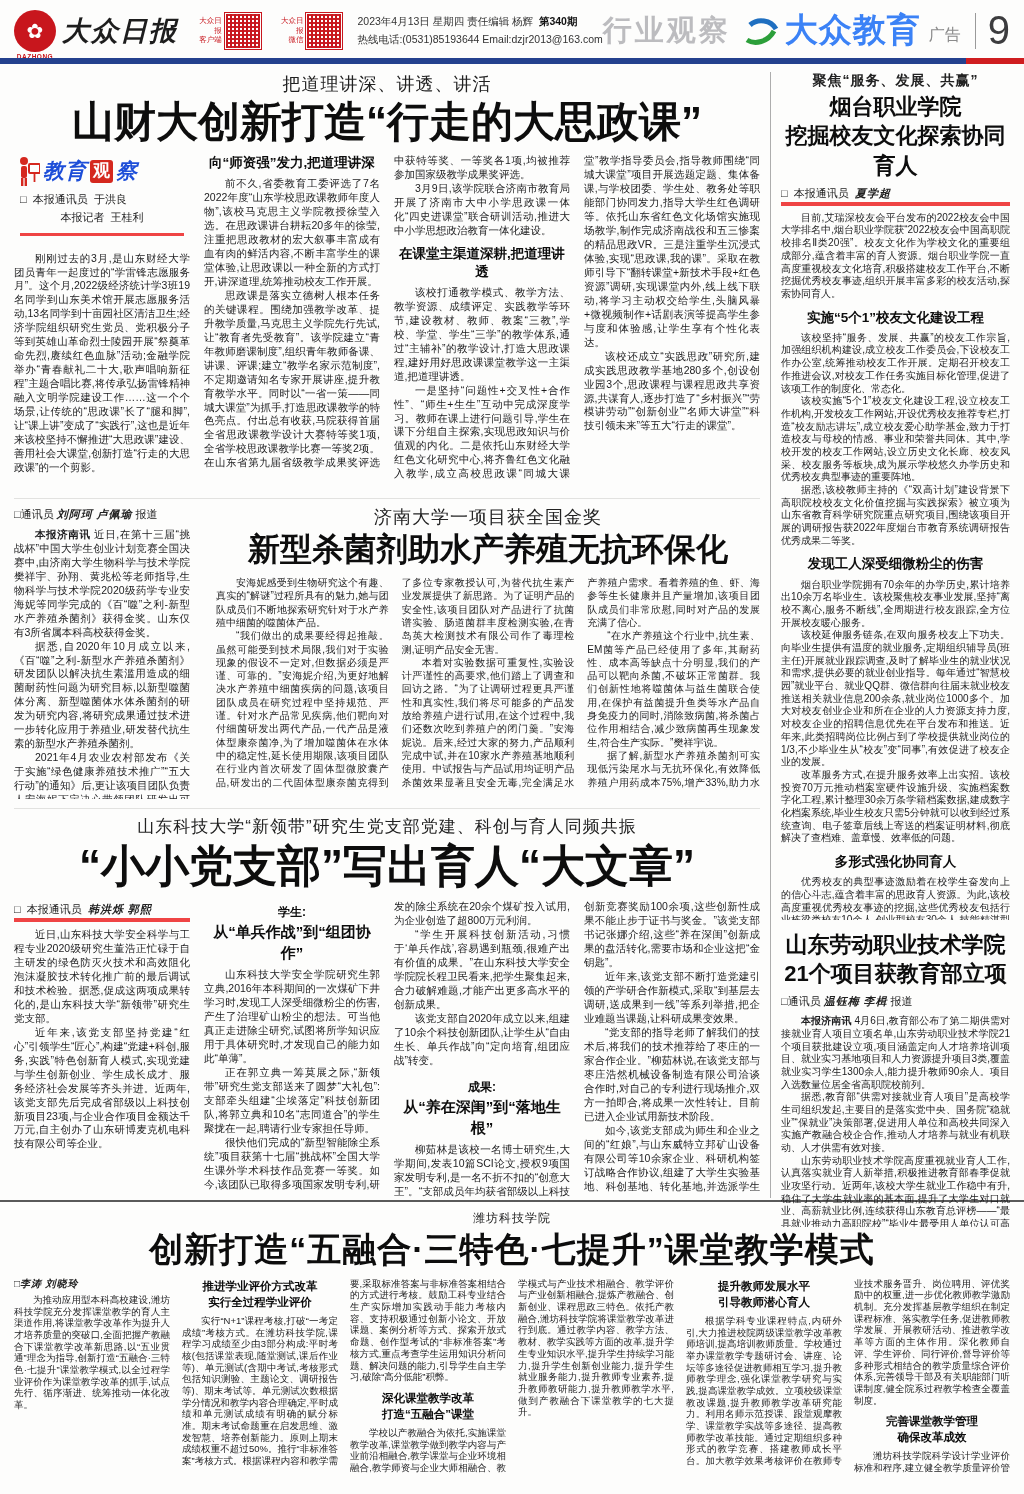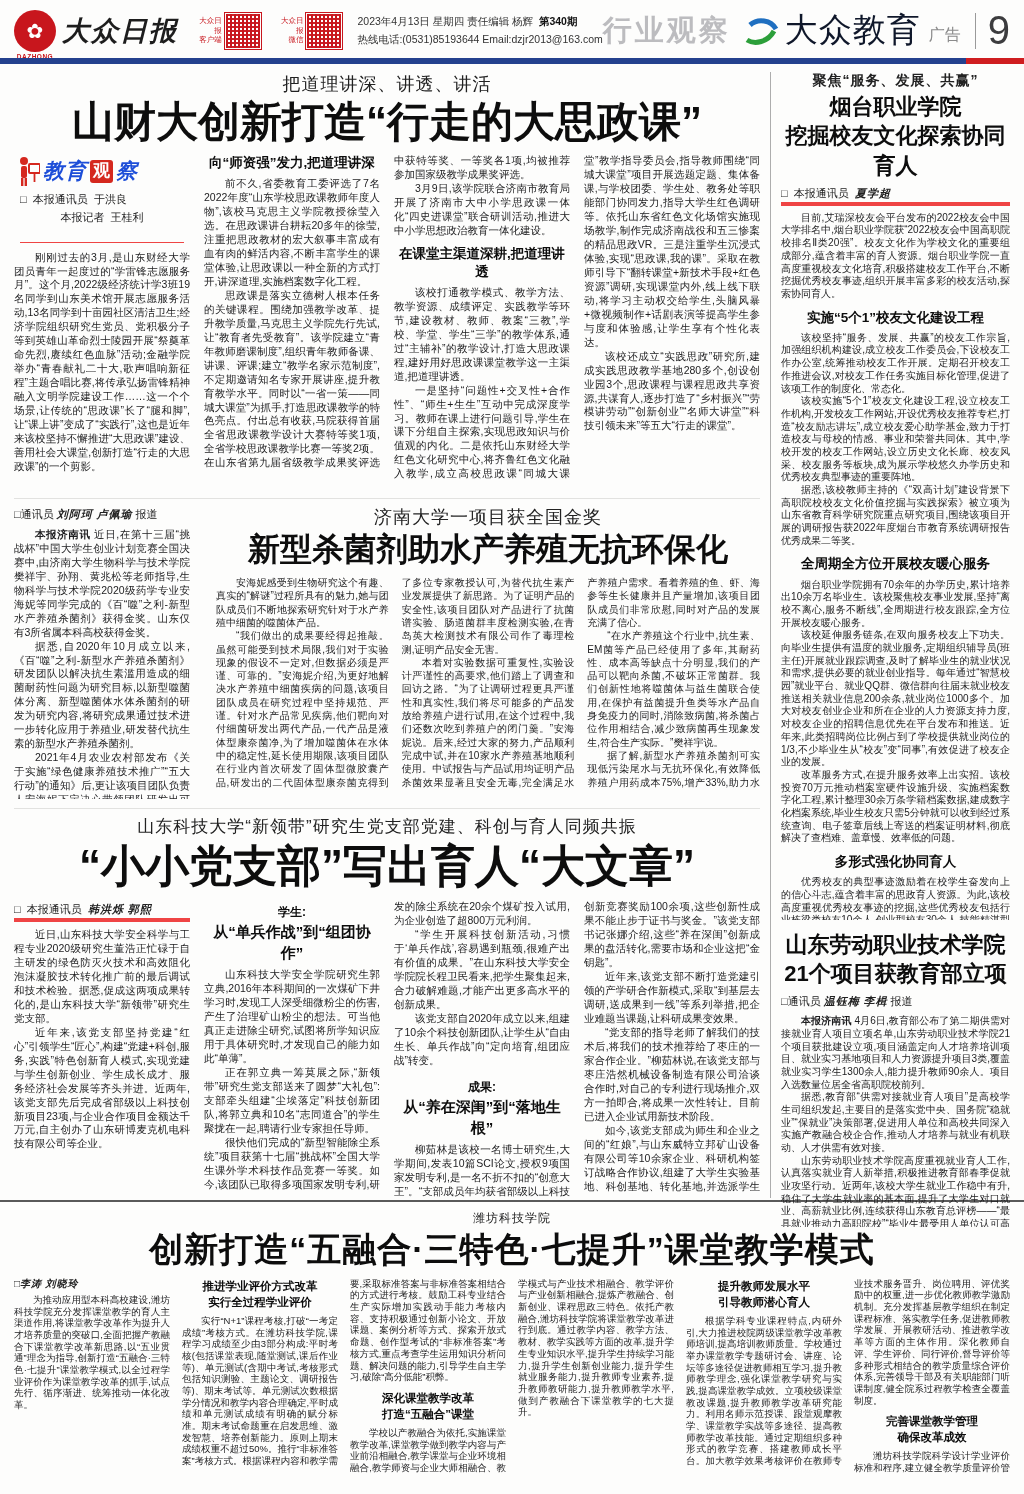--- a/index.html
+++ b/index.html
@@ -22,21 +22,21 @@
   .qr { width:34px; height:34px; flex:0 0 auto;
      background:
        repeating-linear-gradient(0deg,rgba(200,22,29,.95) 0 2px,transparent 2px 4px),
        repeating-linear-gradient(90deg,#c8161d 0 2px,#fff 2px 4px);
      outline:1px solid #c8161d; outline-offset:1px; }
   .mh-center { margin-left:16px; font-size:10.5px; color:#333; line-height:1.7; white-space:nowrap;}
   .mh-center b { font-weight:bold; color:#111; }
   .mh-right { margin-left:auto; display:flex; align-items:center; white-space:nowrap; }
   .sec-gray { font-size:29px; font-weight:700; color:#bcbcbf; letter-spacing:3px; margin-right:6px;}
   .swoosh { margin:0 4px; }
-  .sec-black { font-size:33px; font-weight:400; color:#0f172a; letter-spacing:1px; }
+  .sec-black { font-size:33px; font-weight:700; color:#3b82f6; letter-spacing:1px; }
   .ad-label { font-size:16px; color:#8b8b8b; margin:10px 10px 0 8px; }
   .mh-vline { width:1px; height:36px; background:#9a9a9a; margin:0 12px 0 4px; }
   .page-number { font-size:40px; color:#3c3c3e; font-weight:400; }
   .rule-bar { height:6px; background:#24418e; position:relative; }
   .bar-red { position:absolute; right:0; top:0; height:100%; width:58px; background:#cf1d20; }
 
   
   .mainwrap { display:flex; padding:8px 14px 0; gap:10px; height:1134px; }
   .left-region { width:746px; flex:0 0 auto; }
   .v-divider { width:1px; background:#adadad; flex:0 0 auto; }
@@ -47,21 +47,21 @@
   .kicker { text-align:center; font-size:18px; color:#222; letter-spacing:1px; }
   h1,h2,h3 { font-weight:900; color:#0d0d0d; }
   .headline-xl { text-align:center; font-size:42px; letter-spacing:0px; line-height:1.15; margin:2px 0 8px; }
   .headline-lg { text-align:center; font-size:44px; line-height:1.1; margin:4px 0 10px; }
   .headline-md { text-align:center; font-size:32px; line-height:1.15; margin:2px 0 8px; }
   .headline-sb { text-align:center; font-size:22px; line-height:1.35; white-space:pre-line; margin:2px 0 6px;}
   .headline-bottom { text-align:center; font-size:34px; line-height:1.2; margin:2px 0 8px; letter-spacing:1px;}
   .byline { font-size:11px; color:#222; margin:2px 0 6px; }
   .byline .by-name { font-family:"Liberation Serif","DejaVu Serif",serif; font-style:italic; font-weight:700; letter-spacing:1px; }
   .byline.ruled { border-bottom:4px solid #ef4444; padding-bottom:1px; }
-  .byline-2l { font-size:11px; margin:4px 6px 8px; border-bottom:1px solid #ef4444; padding-bottom:17px; break-inside:avoid;}
+  .byline-2l { font-size:11px; margin:4px 6px 16px; border-bottom:3px solid #ef4444; padding-bottom:8px; break-inside:avoid;}
   .byline-2l .l2 { text-align:center; margin-top:3px; }
   .fi-p { text-indent:2em; text-align:justify; }
   .fi-p b { font-weight:bold; }
   .fi-h { text-align:center; font-size:13.5px; font-weight:900; margin:7px 0 5px; break-inside:avoid; break-after:avoid;}
   .fi-h2 { text-align:center; font-size:13px; font-weight:900; white-space:pre-line; line-height:1.4; margin:7px 0 5px; break-inside:avoid; break-after:avoid;}
 
   
   .a1-body { height:336px; column-count:4; column-gap:14px; column-fill:auto; overflow:hidden;
      font-size:10.5px; line-height:1.33; margin-top:4px;}
   .edu-logo { display:flex; align-items:center; gap:3px; margin:2px 4px 6px; break-inside:avoid; }
@@ -161,21 +161,21 @@
           <span class="edu-t1">教育</span>
           <span class="edu-t2">观</span>
           <span class="edu-t3">察</span>
         </div>
         <div class="byline-2l">
           <div><span>□</span>&nbsp;&nbsp;<span>本报通讯员</span>&nbsp;&nbsp;<span class="by-name byline" style="border:none;margin:0">于洪良</span></div>
           <div class="l2"><span>本报记者</span>&nbsp;&nbsp;<span class="by-name byline" style="border:none;margin:0">王桂利</span></div>
         </div>
       <p class="fi-p">刚刚过去的3月,是山东财经大学团员青年一起度过的“学雷锋志愿服务月”。这个月,2022级经济统计学3班19名同学到山东美术馆开展志愿服务活动,13名同学到十亩园社区清洁卫生;经济学院组织研究生党员、党积极分子等到英雄山革命烈士陵园开展“祭奠革命先烈,赓续红色血脉”活动;金融学院举办“青春献礼二十大,歌声唱响新征程”主题合唱比赛,将传承弘扬雷锋精神融入文明学院建设工作……这一个个场景,让传统的“思政课”长了“腿和脚”,让“课上讲”变成了“实践行”,这也是近年来该校坚持不懈推进“大思政课”建设、善用社会大课堂,创新打造“行走的大思政课”的一个剪影。</p>
           <h3 class="fi-h">向“师资强”发力,把道理讲深</h3>
-          <p class="fi-p">前不久,省委教育工委评选了7名2022年度“山东学校思政课教师年度人物”,该校马克思主义学院教授徐莹入选。在思政课讲台耕耘20多年的徐莹,注重把思政教材的宏大叙事丰富成有血有肉的鲜活内容,不断丰富学生的课堂体验,让思政课以一种全新的方式打开,讲深道理,实施档案数字化工程。</p>
+          <p class="fi-p">前不久,省委教育工委评选了7名2022年度“山东学校思政课教师年度人物”,该校马克思主义学院教授徐莹入选。在思政课讲台耕耘20多年的徐莹,注重把思政教材的宏大叙事丰富成有血有肉的鲜活内容,不断丰富学生的课堂体验,让思政课以一种全新的方式打开,讲深道理,统筹推动校友工作开展。</p>
           <p class="fi-p">思政课是落实立德树人根本任务的关键课程。围绕加强教学改革、提升教学质量,马克思主义学院先行先试,让“教育者先受教育”。该学院建立“青年教师磨课制度”,组织青年教师备课、讲课、评课;建立“教学名家示范制度”,不定期邀请知名专家开展讲座,提升教育教学水平。同时以“一省一策——同城大课堂”为抓手,打造思政课教学的特色亮点。付出总有收获,马院获得首届全省思政课教学设计大赛特等奖1项,全省学校思政课教学比赛一等奖2项。在山东省第九届省级教学成果奖评选中获特等奖、一等奖各1项,均被推荐参加国家级教学成果奖评选。</p>
           <p class="fi-p">3月9日,该学院联合济南市教育局开展了济南市大中小学思政课一体化“四史进课堂”联合研训活动,推进大中小学思想政治教育一体化建设。</p>
           <h3 class="fi-h">在课堂主渠道深耕,把道理讲透</h3>
           <p class="fi-p">该校打通教学模式、教学方法、教学资源、成绩评定、实践教学等环节,建设教材、教师、教案“三教”,学校、学堂、学生“三学”的教学体系,通过“主辅补”的教学设计,打造大思政课程,建好用好思政课课堂教学这一主渠道,把道理讲透。</p>
           <p class="fi-p">一是坚持“问题性+交叉性+合作性”、“师生+生生”互动中完成深度学习。教师在课上进行问题引导,学生在课下分组自主探索,实现思政知识与价值观的内化。二是依托山东财经大学红色文化研究中心,将齐鲁红色文化融入教学,成立高校思政课“同城大课堂”教学指导委员会,指导教师围绕“同城大课堂”项目开展选题定题、集体备课,与学校团委、学生处、教务处等职能部门协同发力,指导大学生红色调研等。依托山东省红色文化场馆实施现场教学,制作完成济南战役和五三惨案的精品思政VR。三是注重学生沉浸式体验,实现“思政课,我的课”。采取在教师引导下“翻转课堂+新技术手段+红色资源”调研,实现课堂内外,线上线下联动,将学习主动权交给学生,头脑风暴+微视频制作+话剧表演等提高学生参与度和体验感,让学生享有个性化表达。</p>
           <p class="fi-p">该校还成立“实践思政”研究所,建成实践思政教学基地280多个,创设创业园3个,思政课程与课程思政共享资源,共谋育人,逐步打造了“乡村振兴”“劳模讲劳动”“创新创业”“名师大讲堂”“科技引领未来”等五大“行走的课堂”。</p>
         </div>
     </article>
 
     <article class="a2">
@@ -237,21 +237,21 @@
 挖掘校友文化探索协同育人</h2>
       <div class="byline ruled">
         <span>□</span>&nbsp;&nbsp;<span>本报通讯员</span>&nbsp;&nbsp;<span class="by-name">夏学超</span>
       </div>
       <div class="yantai-body">
           <p class="fi-p">目前,艾瑞深校友会平台发布的2022校友会中国大学排名中,烟台职业学院获“2022校友会中国高职院校排名Ⅱ类20强”。校友文化作为学校文化的重要组成部分,蕴含着丰富的育人资源。烟台职业学院一直高度重视校友文化培育,积极搭建校友工作平台,不断挖掘优秀校友事迹,组织开展丰富多彩的校友活动,探索协同育人。</p>
           <h3 class="fi-h">实施“5个1”校友文化建设工程</h3>
           <p class="fi-p">该校坚持“服务、发展、共赢”的校友工作宗旨,加强组织机构建设,成立校友工作委员会,下设校友工作办公室,统筹推动校友工作开展。定期召开校友工作推进会议,对校友工作任务实施目标化管理,促进了该项工作的制度化、常态化。</p>
           <p class="fi-p">该校实施“5个1”校友文化建设工程,设立校友工作机构,开发校友工作网站,开设优秀校友推荐专栏,打造“校友励志讲坛”,成立校友爱心助学基金,致力于打造校友与母校的情感、事业和荣誉共同体。其中,学校开发的校友工作网站,设立历史文化长廊、校友风采、校友服务等板块,成为展示学校悠久办学历史和优秀校友典型事迹的重要阵地。</p>
           <p class="fi-p">据悉,该校教师主持的《“双高计划”建设背景下高职院校校友文化价值挖掘与实践探索》被立项为山东省教育科学研究院重点研究项目,围绕该项目开展的调研报告获2022年度烟台市教育系统调研报告优秀成果二等奖。</p>
-          <h3 class="fi-h">全周期全方位开展校友暖心服务</h3>
+          <h3 class="fi-h">发现工人深受细微粉尘的伤害</h3>
           <p class="fi-p">烟台职业学院拥有70余年的办学历史,累计培养出10余万名毕业生。该校聚焦校友事业发展,坚持“离校不离心,服务不断线”,全周期进行校友跟踪,全方位开展校友暖心服务。</p>
           <p class="fi-p">该校延伸服务链条,在双向服务校友上下功夫。向毕业生提供有温度的就业服务,定期组织辅导员(班主任)开展就业跟踪调查,及时了解毕业生的就业状况和需求,提供必要的就业创业指导。每年通过“智慧校园”就业平台、就业QQ群、微信群向往届未就业校友推送相关就业信息200余条,就业岗位1000多个。加大对校友创业企业和所在企业的人力资源支持力度,对校友企业的招聘信息优先在平台发布和推送。近年来,此类招聘岗位比例占到了学校提供就业岗位的1/3,不少毕业生从“校友”变“同事”,有效促进了校友企业的发展。</p>
           <p class="fi-p">改革服务方式,在提升服务效率上出实招。该校投资70万元推动档案室硬件设施升级、实施档案数字化工程,累计整理30余万条学籍档案数据,建成数字化档案系统,毕业生校友只需5分钟就可以收到经过系统查询、电子签章后线上寄送的档案证明材料,彻底解决了查档难、盖章慢、效率低的问题。</p>
           <h3 class="fi-h">多形式强化协同育人</h3>
           <p class="fi-p">优秀校友的典型事迹激励着在校学生奋发向上的信心斗志,蕴含着丰富的思政育人资源。为此,该校高度重视优秀校友事迹的挖掘,这些优秀校友包括行业栋梁类校友10余人,创业型校友30余人,技能精湛型校友20余人,取得博士学位的研究型校友近10人等。其中,2010届文秘专业校友王霞带领乡亲致富,当选为党的二十大代表;2017届电气自动化专业校友刘寒入职中科院研究所,在中央电视台经济半小时栏目中作为典型予以报道。</p>
         </div>
     </article>
 
     <article class="sb-art laodong">
       <h2 class="headline-sb">山东劳动职业技术学院

